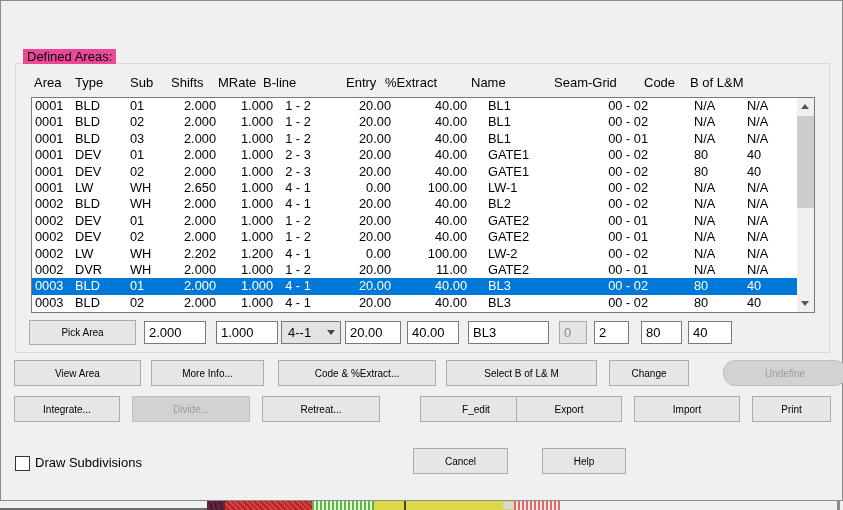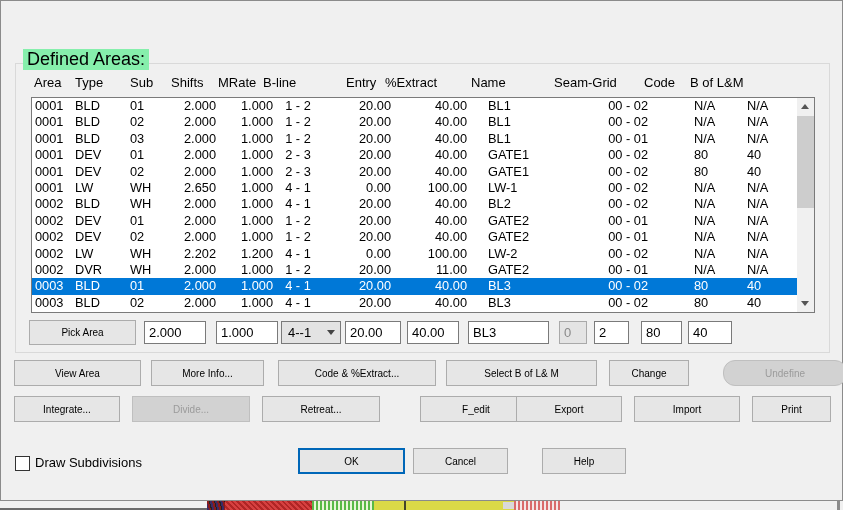--- a/index.html
+++ b/index.html
@@ -10,21 +10,21 @@
   #dialog{position:absolute;left:0;top:0;width:843px;height:501px;background:#f0f0f0;
           border:1px solid #8b8b8b;box-sizing:border-box;}
   #titlebar{position:absolute;left:0;top:0;width:100%;height:40px;background:#ffffff;}
   #title{position:absolute;left:18px;top:12px;font-size:15px;color:#000;}
   #close{position:absolute;right:6px;top:4px;width:42px;height:32px;text-align:center;
          line-height:32px;font-size:17px;color:#1a1a1a;cursor:default;}
 
   
   #groupbox{position:absolute;left:14px;top:62px;width:815px;height:290px;
             border:1px solid #d9d9d9;box-sizing:border-box;}
-  #grouplabel{position:absolute;left:22px;top:48px;background:#86efac;padding:0 4px;font-size:18px;color:#000;}
+  #grouplabel{position:absolute;left:22px;top:48px;background:#ec4899;padding:0 4px;font-size:13px;color:#000;}
 
   
   #colheaders{position:absolute;left:31px;top:74px;width:790px;height:16px;font-size:13px;color:#000;}
   #colheaders .hdr{position:absolute;top:0;white-space:nowrap;}
   #colheaders .hdr:nth-child(1){left:2px;}
   #colheaders .hdr:nth-child(2){left:43px;}
   #colheaders .hdr:nth-child(3){left:98px;}
   #colheaders .hdr:nth-child(4){left:139px;}
   #colheaders .hdr:nth-child(5){left:186px;}
   #colheaders .hdr:nth-child(6){left:231px;}
@@ -380,17 +380,16 @@
         <button class="btn disabled">Divide...</button>
         <button class="btn">Retreat...</button>
         <button class="btn">F_edit</button>
         <button class="btn">Export</button>
         <button class="btn">Import</button>
         <button class="btn">Print</button>
       </div>
 
     <div id="checkbox"></div>
     <div id="checklabel">Draw Subdivisions</div>
-    <button class="btn" id="btn-ok">OK</button>
     <button class="btn" id="btn-cancel">Cancel</button>
     <button class="btn" id="btn-help">Help</button>
   </div>
 </div>
 
 </body></html>

